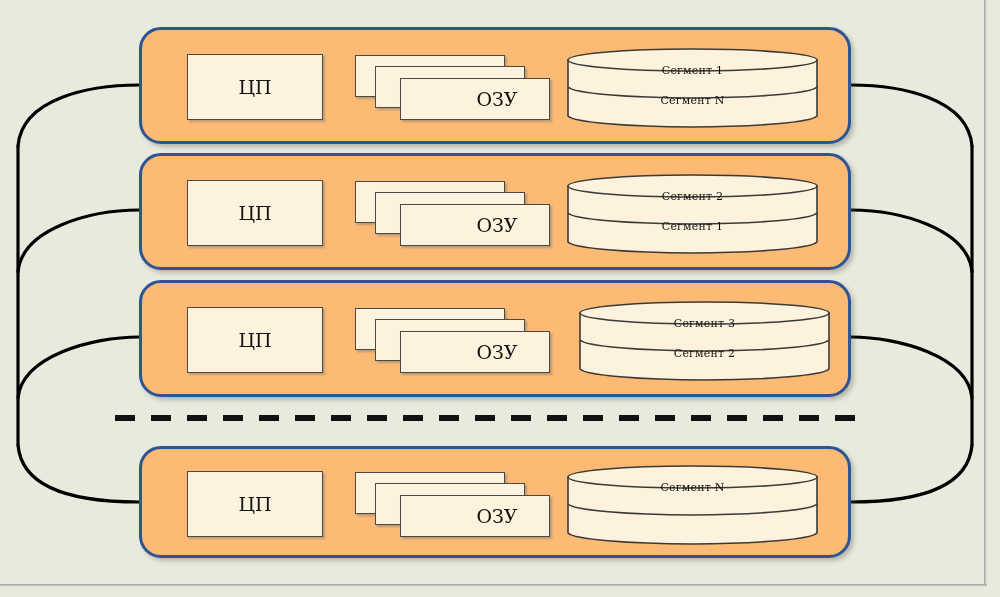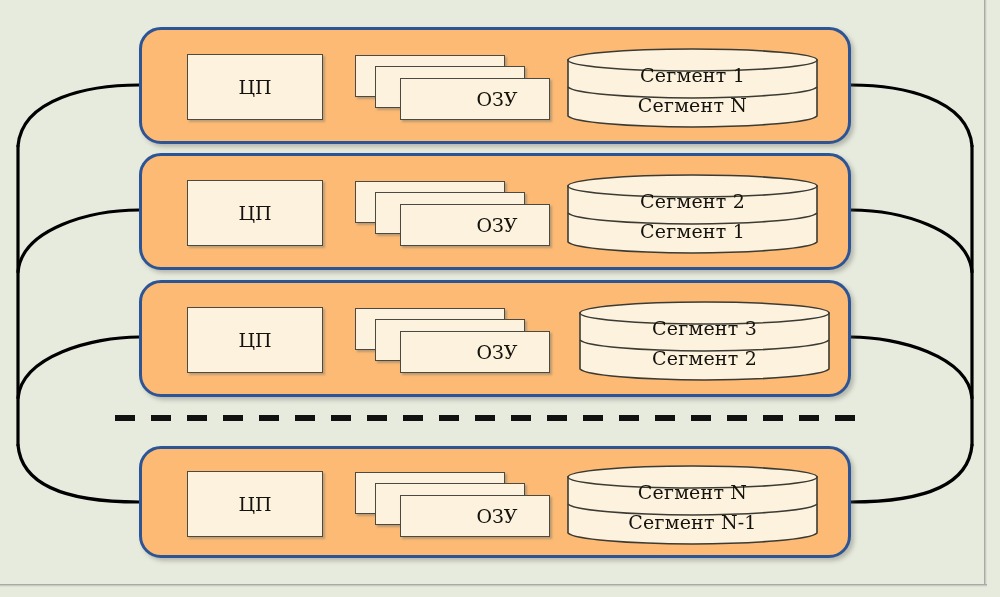--- a/index.html
+++ b/index.html
@@ -51,21 +51,21 @@
     box-shadow:1.5px 1.5px 2px rgba(120,120,110,.5);
   }
   .ram-card.front{display:flex;align-items:center;justify-content:center;
     font-size:19px;color:#14120d;padding-left:44px;}
 
   
   .cyl{position:absolute;}
   .cyl svg{position:absolute;left:0;top:0;overflow:visible;}
   .cyl-label{
     position:absolute;width:100%;text-align:center;
-    font-size:19px;color:#14120d;letter-spacing:.2px;
+    font-size:11px;color:#14120d;letter-spacing:.2px;
   }
 </style>
 </head>
 <body>
 
 <div id="canvas">
 
   <div class="frame-bg"></div>
   <div class="frame-edge-r"></div>
   <div class="frame-edge-b"></div>
@@ -180,17 +180,16 @@
       </div>
     </div>
 
     <div class="cyl" style="left:424px;top:16px;width:253px;height:80px;">
       <svg width="253" height="80" viewBox="0 0 253 80">
         <path d="M2,12 L2,68 A 125 12 0 0 0 251,68 L251,12 Z" fill="#fdf2de" stroke="#3b3b34" stroke-width="1.6"></path>
         <ellipse cx="126.5" cy="12" rx="124.5" ry="11" fill="#fdf2de" stroke="#3b3b34" stroke-width="1.6"></ellipse>
         <path d="M2,39 A 125 12 0 0 0 251,39" fill="none" stroke="#3b3b34" stroke-width="1.6"></path>
       </svg>
       <div class="cyl-label" style="top:16px;">Сегмент N</div>
-      <div class="cyl-label" style="top:46px;">Сегмент N-1</div>
     </div>
   </div>
 
 </div>
 
 </body></html>

